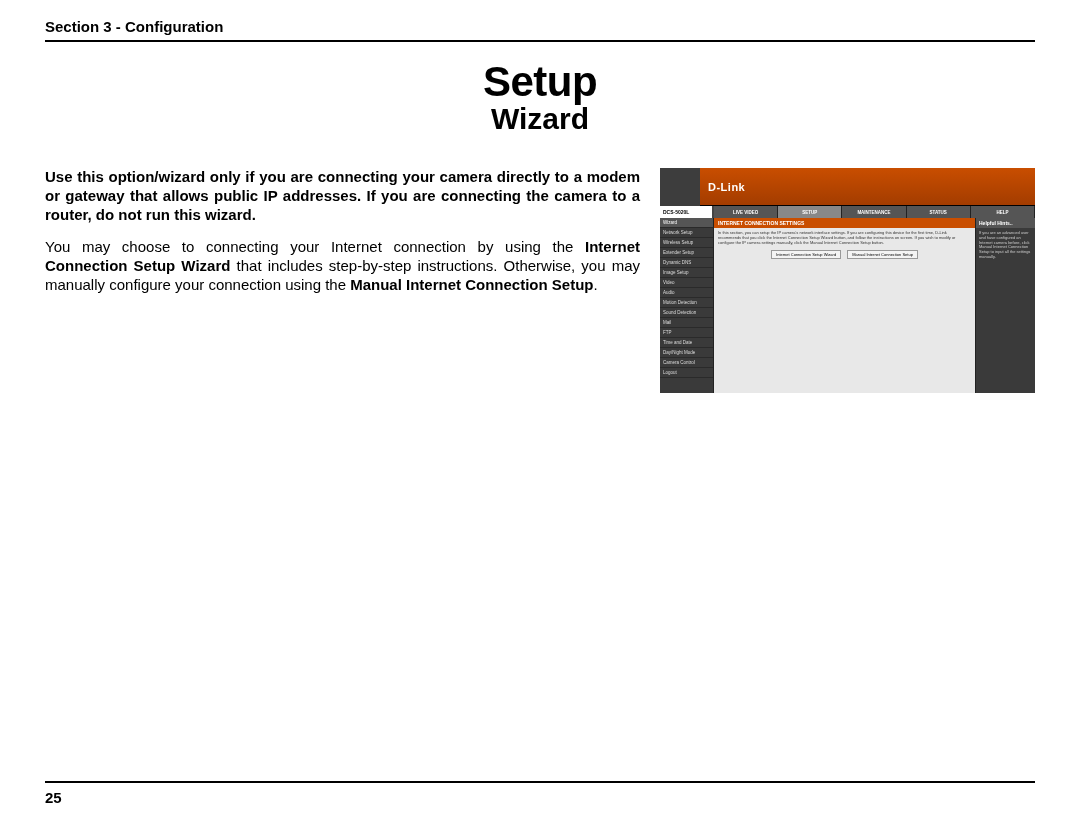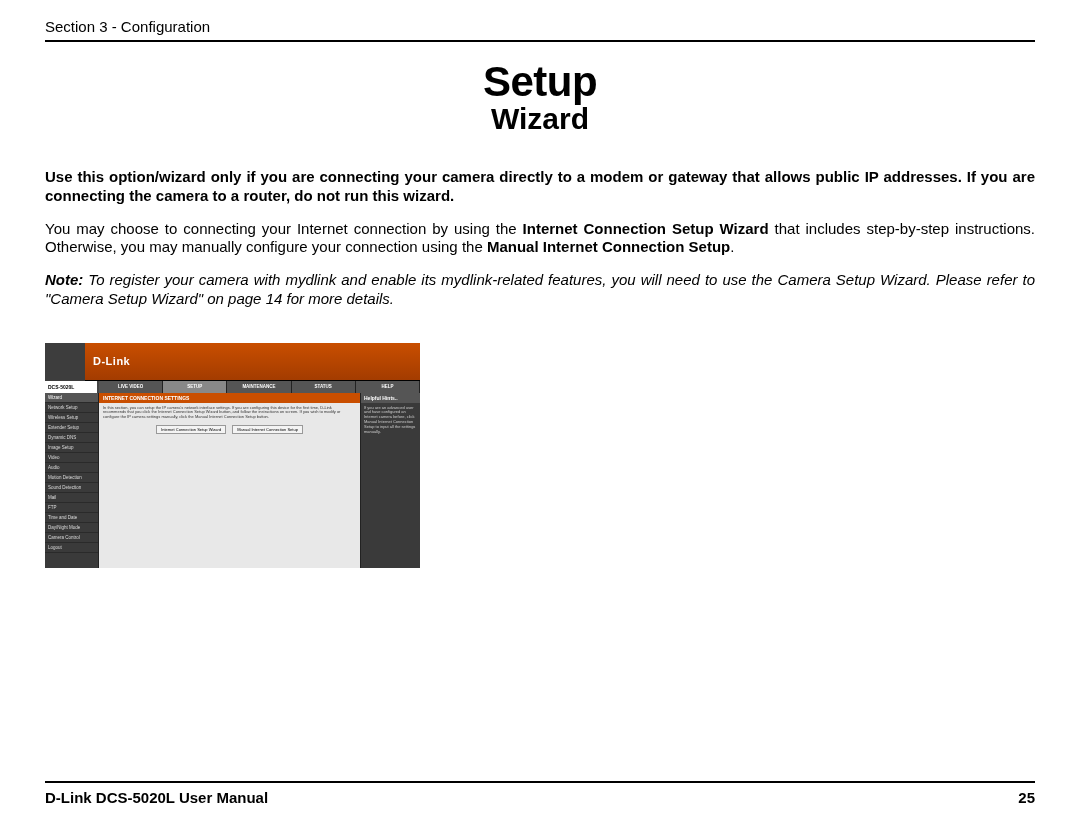--- a/index.html
+++ b/index.html
@@ -13,42 +13,41 @@
   }
   .page {
     padding: 18px 45px 0 45px;
   }
   .header-bar {
     border-bottom: 2px solid #000;
     padding-bottom: 4px;
     margin-bottom: 18px;
   }
   .section-label {
-    font-weight: 400;
+    font-weight: 700;
     font-size: 15px;
   }
   .title-main {
     text-align: center;
     font-weight: 700;
     font-size: 42px;
     letter-spacing: -0.5px;
     line-height: 1.05;
   }
   .title-sub {
     text-align: center;
     font-weight: 700;
     font-size: 30px;
     margin-top: -2px;
     margin-bottom: 32px;
   }
   .content-row {
     display: flex;
     gap: 20px;
     align-items: flex-start;
-    flex-direction: column;
   }
   .text-col {
     flex: 1;
     font-size: 15px;
     line-height: 1.25;
     text-align: justify;
   }
   .text-col p { margin-bottom: 14px; }
   .bold { font-weight: 700; }
   .italic { font-style: italic; }
@@ -192,23 +191,20 @@
   </div>
 
   <div class="title-main">Setup</div>
   <div class="title-sub">Wizard</div>
 
   <div class="content-row">
     <div class="text-col">
       <p class="bold">Use this option/wizard only if you are connecting your camera directly to a modem or gateway that allows public IP addresses. If you are connecting the camera to a router, do not run this wizard.</p>
       <p>
         <span>You may choose to connecting your Internet connection by using the </span><span class="bold">Internet Connection Setup Wizard</span><span> that includes step-by-step instructions. Otherwise, you may manually configure your connection using the </span><span class="bold">Manual Internet Connection Setup</span><span>.</span>
-      </p>
-      <p class="italic">
-        <span class="bold">Note:</span><span> To register your camera with mydlink and enable its mydlink-related features, you will need to use the Camera Setup Wizard. Please refer to "Camera Setup Wizard" on page 14 for more details.</span>
       </p>
     </div>
 
     <div class="shot">
       <div class="shot-banner">
         <span class="shot-logo">D-Link</span>
       </div>
       <div class="shot-nav">
         <div class="shot-model">DCS-5020L</div>
         <div id="shot-tabs" style="display:flex;flex:1">
@@ -249,15 +245,14 @@
         <div class="shot-hint">
           <div class="shot-hint-title">Helpful Hints..</div>
           <div class="shot-hint-text">If you are an advanced user and have configured an Internet camera before, click Manual Internet Connection Setup to input all the settings manually.</div>
         </div>
       </div>
     </div>
   </div>
 </div>
 
 <div class="footer">
-  <span>D-Link DCS-5020L User Manual</span>
   <span>25</span>
 </div>
 
 </body></html>

